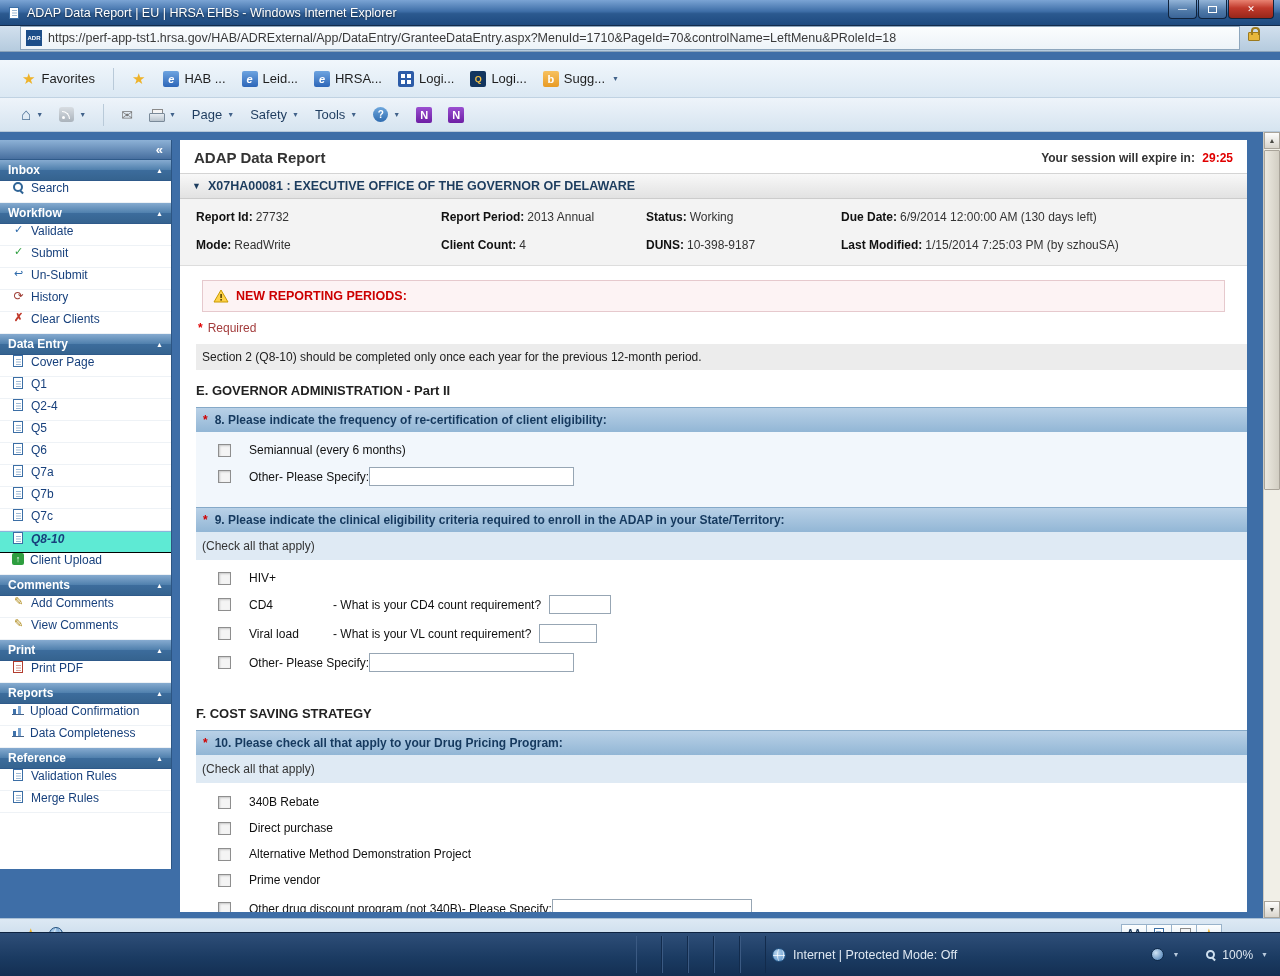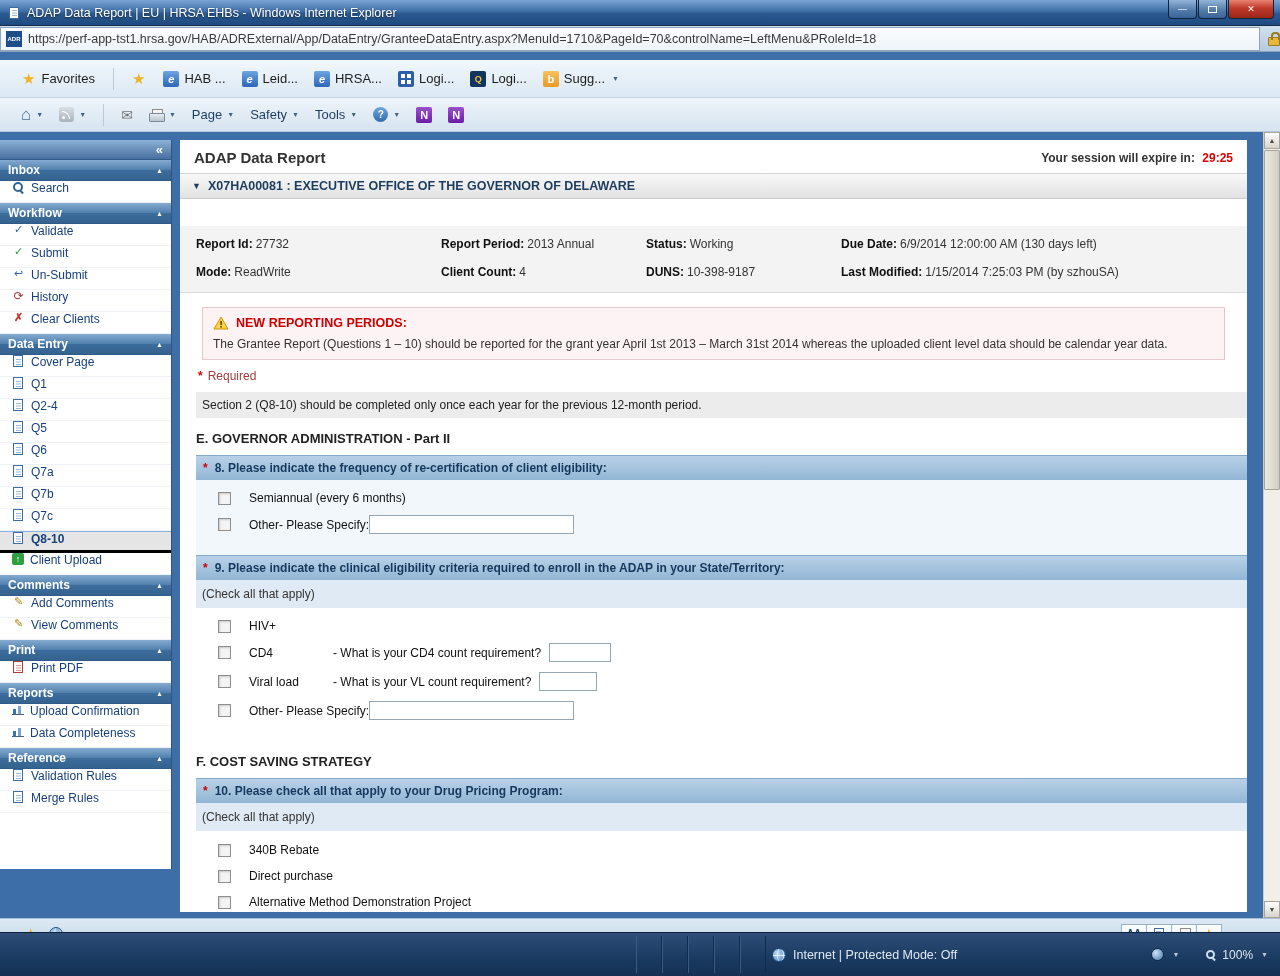--- a/index.html
+++ b/index.html
@@ -15,21 +15,21 @@
   .win-controls { display:flex; position:absolute; right:6px; top:0; }
   .win-btn { height:19px; border:1px solid #10233c; border-top:none; border-radius:0 0 4px 4px;
     display:flex; align-items:center; justify-content:center; color:#fff; font-size:9px; margin-left:1px; cursor:default; }
   .win-btn.min, .win-btn.max { width:29px; background:linear-gradient(#93b4d8,#4f79a8 60%,#3a6497); }
   .win-btn.close { width:46px; background:linear-gradient(#e98372,#c23категория 30%,#a8291a); background:linear-gradient(#e98372,#c0392b 45%,#98271a); }
   .max-glyph { width:9px; height:7px; border:1px solid #fff; background:transparent; display:inline-block; }
 
   
   .addressbar { position:absolute; top:26px; left:0; right:0; height:26px;
     background:linear-gradient(#d2e0ee,#b5cbde); border-bottom:1px solid #8aa3ba;
-    display:flex; align-items:center; padding:0 0; gap:8px; }
+    display:flex; padding:0 20px; gap:8px; }
   .url-box { flex:1; height:24px; background:linear-gradient(#fbfdfe,#edf3f8); border:1px solid #8da6bd;
     display:flex; align-items:center; padding:0 5px; gap:6px; }
   .favicon-adr { width:16px; height:16px; background:#1d4e89; color:#fff; font-size:6px; font-weight:bold;
     display:flex; align-items:center; justify-content:center; flex:none; }
   .url-input { flex:1; border:none; outline:none; background:transparent; font:12.5px "Liberation Sans",sans-serif; color:#3a3a3a; }
   .ic-lock { width:12px; height:9px; background:#e7b73c; border:1px solid #9c7a1e; border-radius:1px; position:relative; margin-top:6px; flex:none; }
   .ic-lock::before { content:""; position:absolute; left:1.5px; top:-6px; width:5px; height:6px;
     border:2px solid #9c7a1e; border-bottom:none; border-radius:4px 4px 0 0; }
 
   
@@ -84,21 +84,21 @@
   .sidebar { position:absolute; top:8px; left:0; width:172px; background:#fff; padding-bottom:56px;
     border-right:1px solid #2c5583; }
   .sb-collapse { height:20px; background:linear-gradient(#8db1d6,#476f9f); color:#fff; font-weight:bold;
     display:flex; align-items:center; justify-content:flex-end; padding:0 8px; font-size:13px; border-bottom:1px solid #2f5a8a; }
   .sb-header { height:21px; background:linear-gradient(#86abd0 0%,#5181ae 48%,#3c6c9c 52%,#35638f 100%);
     color:#fff; font-weight:bold; font-size:12px; display:flex; align-items:center; justify-content:space-between;
     padding:0 8px; border-bottom:1px solid #2f5a8a; cursor:default; }
   .sb-header .up { font-size:7px; }
   .sb-item { height:22px; display:flex; align-items:flex-start; gap:6px; padding:0 6px 0 12px; color:#17407c;
     font-size:12px; border-bottom:1px solid #eef2f6; cursor:default; white-space:nowrap; }
-  .sb-item.selected { background:#e5e5e5; border-top:1px solid #8ab4dc; border-bottom:3px solid #000000; font-weight:bold; }
+  .sb-item.selected { background:#5eead4; border-top:1px solid #8ab4dc; border-bottom:1px solid #000000; font-weight:bold;font-style:italic; }
   .gl { width:13px; text-align:center; font-size:11px; line-height:1; flex:none; font-style:normal; }
   .gl-blue { color:#2f6bab; } .gl-red { color:#c0392b; font-weight:bold; } .gl-green{ color:#2e9e3f; }
   .gl-hist { color:#a04038; font-size:12px; } .gl-pencil { color:#b08c1e; }
   .ic-doc { width:10px; height:12px; background:#fff; border:1px solid #3b6ea5; position:relative; flex:none; margin:0 2px 0 1px; }
   .ic-doc::after { content:""; position:absolute; left:1.5px; top:2.5px; width:5px; height:1px; background:#9cb8d4;
     box-shadow:0 2.5px 0 #9cb8d4, 0 5px 0 #9cb8d4; }
   .ic-doc.red { border-color:#b23c2e; } .ic-doc.red::after { background:#d89a91; box-shadow:0 2.5px 0 #d89a91,0 5px 0 #d89a91; }
   .ic-search { width:13px; height:13px; position:relative; flex:none; }
   .ic-search::before { content:""; position:absolute; left:1px; top:1px; width:6px; height:6px;
     border:2px solid #2f6496; border-radius:50%; }
@@ -113,21 +113,21 @@
   
   .content { position:absolute; top:8px; left:180px; width:1067px; height:772px; background:#fff; overflow:hidden; }
   .content-header { display:flex; justify-content:space-between; align-items:center; padding:9px 14px 7px; }
   .h-title { font-size:15px; font-weight:bold; color:#333; }
   .session { font-size:12px; font-weight:bold; color:#333; }
   .session .time { color:#e00000; margin-left:4px; }
   .grant-bar { background:linear-gradient(#f8f8f8,#e2e2e2); border-top:1px solid #d4d4d4; border-bottom:1px solid #cccccc;
     padding:5px 12px; font-weight:bold; color:#1c3c5e; font-size:12.5px; display:flex; align-items:center; gap:7px; }
   .grant-bar .tri { font-size:9px; color:#1c3c5e; }
   .info-panel { background:#f3f3f3; border-bottom:1px solid #dddddd; padding:11px 16px 13px;
-    display:grid; grid-template-columns:245px 205px 195px 1fr; row-gap:14px;margin-top:27px; }
+    display:grid; grid-template-columns:245px 205px 195px 1fr; row-gap:14px; }
   .info-label { font-weight:bold; color:#111; }
   .info-value { color:#333; margin-left:3px; }
 
   .warning-box { margin:14px 22px 0; background:#fdf3f4; border:1px solid #e6c9cd; padding:8px 10px; }
   .warn-title { display:flex; align-items:center; gap:7px; color:#cc0000; font-weight:bold; font-size:12.5px; }
   .warn-body { margin-top:7px; color:#333; }
   .required-line { padding:9px 18px 3px; }
   .req-star { color:#e00000; font-weight:bold; margin-right:5px; }
   .req-text { color:#a33c3c;text-align:right; }
   .section-note { margin:6px 0 0 16px; background:#ececec; padding:6px 6px; color:#222; }
@@ -451,21 +451,20 @@
 
     <div class="warning-box">
       <div class="warn-title">
         <svg width="16" height="14" viewBox="0 0 16 14">
           <path d="M8 1 L15 13 H1 Z" fill="#ffd24a" stroke="#c99a00"></path>
           <rect x="7.3" y="5" width="1.6" height="4" fill="#5a4500"></rect>
           <rect x="7.3" y="10" width="1.6" height="1.6" fill="#5a4500"></rect>
         </svg>
         <span>NEW REPORTING PERIODS:</span>
       </div>
-      <div class="warn-body">The Grantee Report (Questions 1 – 10) should be reported for the grant year April 1st 2013 – March 31st 2014 whereas the uploaded client level data should be calendar year data.</div>
     </div>
 
     <div class="required-line">
       <span class="req-star">*</span><span class="req-text">Required</span>
     </div>
 
     <div class="section-note">Section 2 (Q8-10) should be completed only once each year for the previous 12-month period.</div>
 
     <div class="section-heading">E. GOVERNOR ADMINISTRATION - Part II</div>
 

